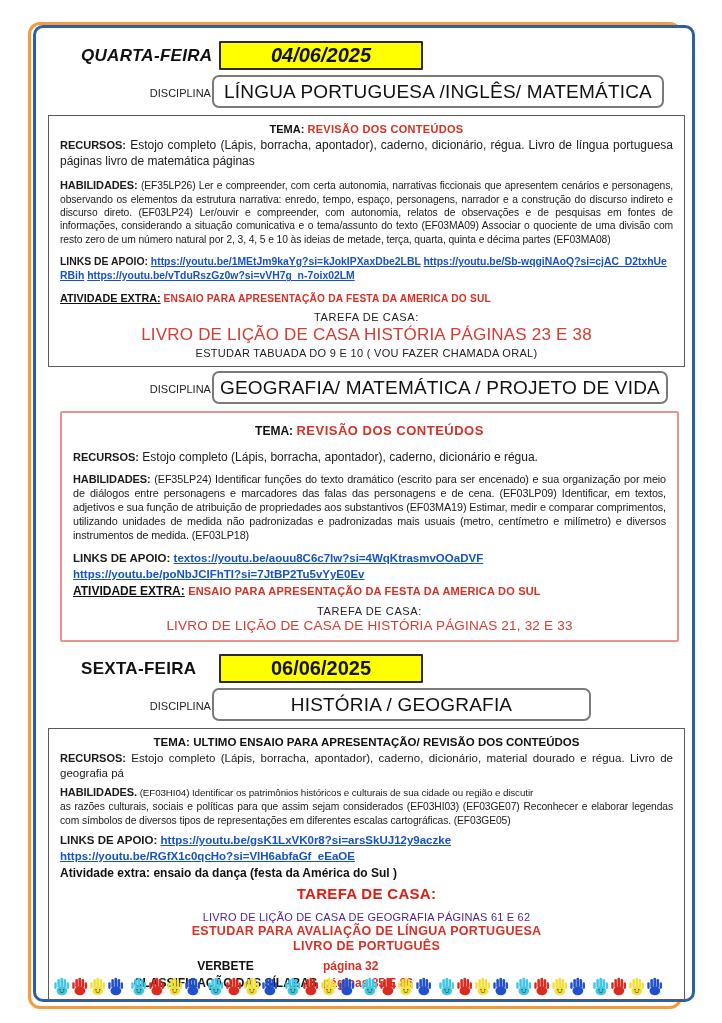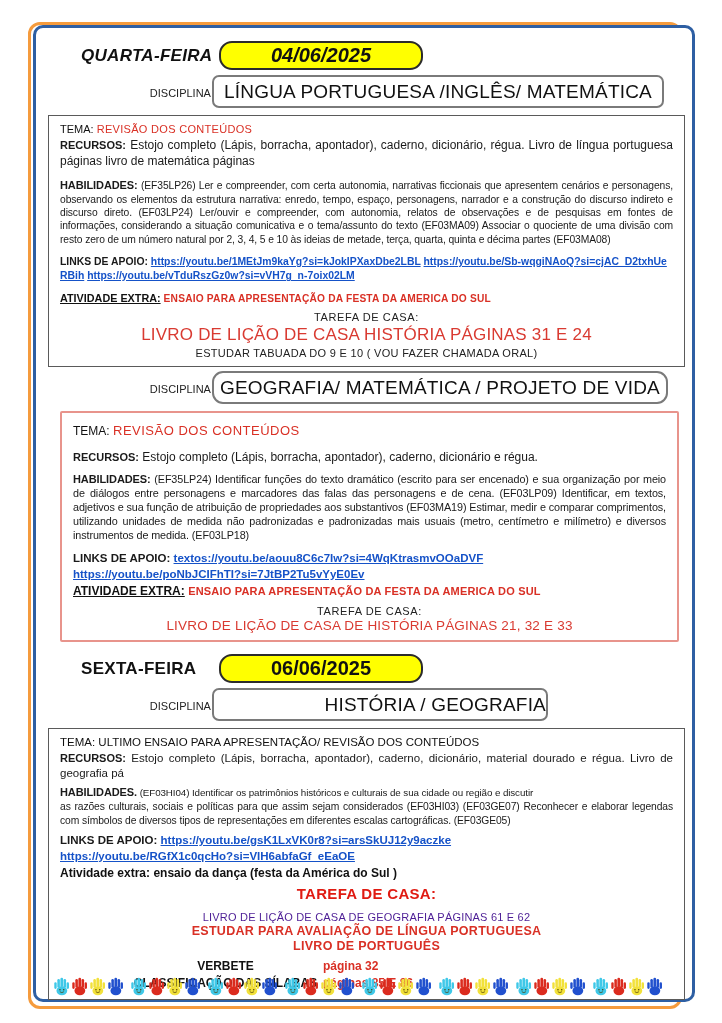--- a/index.html
+++ b/index.html
@@ -17,39 +17,39 @@
   }
   .content{position:absolute;left:36px;top:28px;width:652px;}
   
   .day-row{position:relative;height:30px;}
   .day-row.m1{margin-top:13px;font-style:italic;}
   .day-row.m2{margin-top:9px;}
   .day-row.m3{margin-top:12px;}
   .day-name{position:absolute;left:45px;top:5px;font-size:17px;font-weight:bold;letter-spacing:.3px;color:#111;}
   .date-box{
     position:absolute;left:183px;top:0;width:204px;height:29px;background:#FFFF00;
-    border:2px solid #2b2b2b;border-radius:13px;box-sizing:border-box;
+    border:2px solid #2b2b2b;border-radius:1px;box-sizing:border-box;
     display:flex;align-items:center;justify-content:center;
     font-size:20px;font-weight:bold;color:#111;
   }
   .disc-row{position:relative;height:36px;margin-top:3px;}
   .disc-label{position:absolute;left:100px;top:13px;width:78px;text-align:right;font-size:11px;color:#222;}
   .disc-box{
     position:absolute;left:176px;top:1px;height:33px;background:#fff;
     border:2px solid #7a7a7a;border-radius:7px;box-sizing:border-box;
     display:flex;align-items:center;justify-content:center;
     font-size:19px;color:#111;letter-spacing:.2px;white-space:nowrap;
   }
   
   .cbox{
     box-sizing:border-box;margin-left:12px;width:637px;background:#fff;
     border:1px solid #5a5a5a;padding:5px 11px 7px;margin-top:5px;
   }
   .cbox.red{margin-left:24px;width:619px;border:2px solid #E8948C;border-radius:2px;padding:8px 11px 7px;}
-  .tema-line{text-align:left;font-weight:normal;margin:2px 0 3px;font-size:11px;color:#111;}
+  .tema-line{text-align:center;font-weight:bold;margin:2px 0 3px;font-size:11px;color:#111;}
   .tema-red{color:#D93025;letter-spacing:.3px;}
   .red2 .tema-red{font-size:13px;letter-spacing:.5px;}
   .tema3{font-size:11.5px;}
   .para{font-size:12px;line-height:1.3;text-align:justify;margin:2px 0;color:#1a1a1a;}
   .lbl{font-weight:bold;font-size:11px;}
   .hab{font-size:10.3px;line-height:1.3;text-align:justify;letter-spacing:-.1px;margin-top:9px;}
   .hab2{font-size:10.8px;margin-top:6px;}
   .hab3{font-size:9.8px;margin-top:4px;}
   .links-line{margin-top:9px;font-size:10.4px;font-weight:bold;line-height:1.35;}
   .links-line.big{font-size:11.5px;}
@@ -108,27 +108,27 @@
       <span>LINKS DE APOIO:</span>
       <a class="link">https://youtu.be/1MEtJm9kaYg?si=kJokIPXaxDbe2LBL</a>
       <a class="link">https://youtu.be/Sb-wqgiNAoQ?si=cjAC_D2txhUeRBih</a>
       <a class="link">https://youtu.be/vTduRszGz0w?si=vVH7g_n-7oix02LM</a>
     </div>
     <div class="ativ-line">
       <span class="ativ-lbl">ATIVIDADE EXTRA:</span>
       <span class="ativ-red">ENSAIO PARA APRESENTAÇÃO   DA FESTA DA AMERICA DO SUL</span>
     </div>
     <div class="tarefa-label">TAREFA DE CASA:</div>
-    <div class="tarefa-main">LIVRO DE LIÇÃO DE CASA HISTÓRIA PÁGINAS  31 E 24</div>
+    <div class="tarefa-main">LIVRO DE LIÇÃO DE CASA HISTÓRIA PÁGINAS  23 E 38</div>
     <div class="tarefa-sub">ESTUDAR  TABUADA DO 9 E 10 ( VOU FAZER CHAMADA ORAL)</div>
   </div>
 
   <div class="disc-row">
     <span class="disc-label">DISCIPLINA:</span>
-    <div class="disc-box" style="width:456px;border-radius:11px;">
+    <div class="disc-box" style="width:456px;">
       <span>GEOGRAFIA/ MATEMÁTICA / PROJETO DE VIDA</span>
     </div>
   </div>
 
   <div class="cbox red red2">
     <div class="tema-line" style="font-size:12px;">
       <span>TEMA:</span>
       <span class="tema-red">REVISÃO DOS CONTEÚDOS</span>
     </div>
     <p class="para" style="margin-top:12px;"><b class="lbl">RECURSOS:</b> <span>Estojo completo (Lápis, borracha, apontador), caderno, dicionário  e régua.</span></p>
@@ -148,21 +148,21 @@
   </div>
 
   <div class="day-row m3">
     <span class="day-name">SEXTA-FEIRA</span>
     <div class="date-box">
       <span>06/06/2025</span>
     </div>
   </div>
   <div class="disc-row">
     <span class="disc-label">DISCIPLINA:</span>
-    <div class="disc-box" style="width:336px;justify-content:flex-end;">
+    <div class="disc-box" style="width:379px;">
       <span>HISTÓRIA / GEOGRAFIA</span>
     </div>
   </div>
 
   <div class="cbox">
     <div class="tema-line tema3">
       <span>TEMA:</span>
       <span>ULTIMO ENSAIO PARA APRESENTAÇÃO/ REVISÃO DOS CONTEÚDOS</span>
     </div>
     <p class="para" style="font-size:11.5px;"><b class="lbl">RECURSOS:</b> <span>Estojo  completo  (Lápis, borracha, apontador),  caderno, dicionário, material  dourado e  régua.  Livro de geografia pá</span></p>

